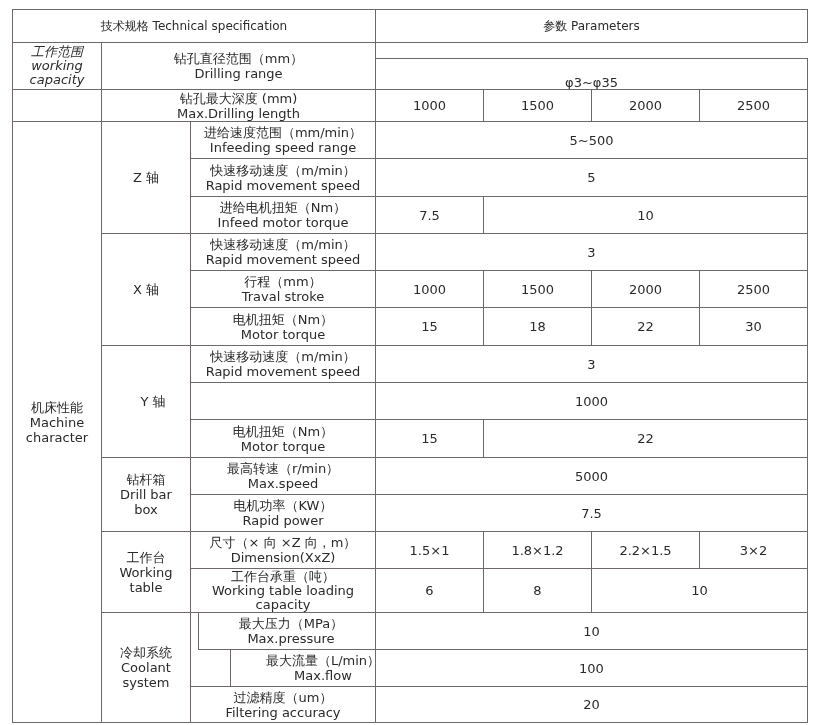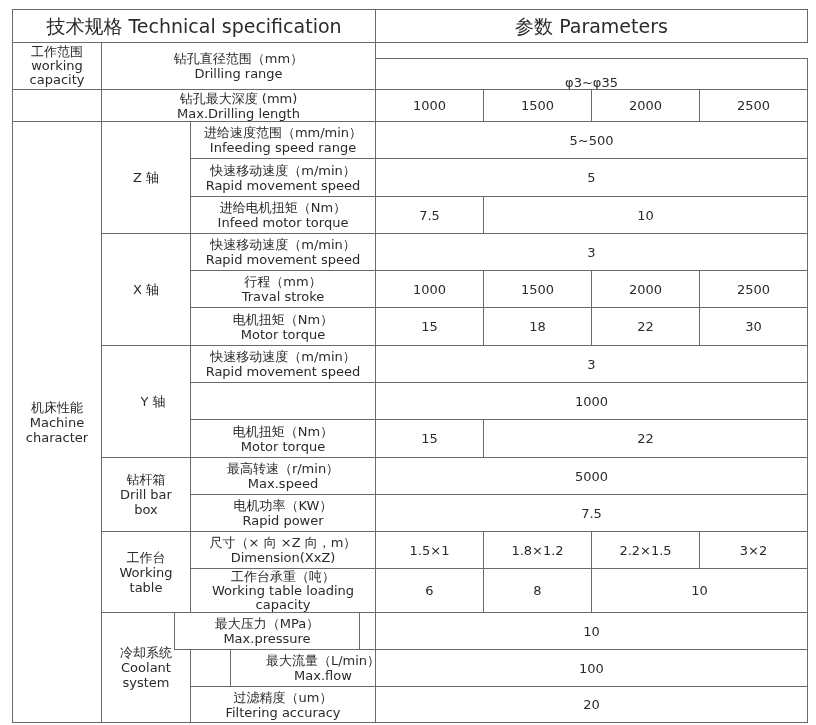--- a/index.html
+++ b/index.html
@@ -2,35 +2,35 @@
 <html><head>
 <meta charset="utf-8">
 <style>
   html,body{margin:0;padding:0;background:#ffffff;}
   body{width:816px;height:725px;position:relative;overflow:hidden;
        font-family:"DejaVu Sans","Liberation Sans",sans-serif;color:#2a2a2a;}
   .c{position:absolute;box-sizing:border-box;border:1.5px solid #6e6866;
      display:flex;flex-direction:column;align-items:center;justify-content:center;
      text-align:center;font-size:13px;line-height:15px;background:#fff;}
   .c span{display:block;white-space:nowrap;}
-  .hdr{font-size:19px;}
+  .hdr{font-size:12px;}
 </style>
 </head>
 <body>
 
 <div>
 
 <div class="c hdr" style="left:12px;top:9px;width:364px;height:34px;">
       <span>技术规格 Technical specification</span>
     </div>
 <div class="c hdr" style="left:375px;top:9px;width:433px;height:34px;">
       <span>参数 Parameters</span>
     </div>
 
-<div class="c" style="left:12px;top:42px;width:90px;height:48px;line-height:14px;">
+<div class="c" style="left:12px;top:42px;width:90px;height:48px;line-height:14px;font-style:italic;">
   <span>工作范围</span>
   <span>working</span>
   <span>capacity</span>
 </div>
 <div class="c" style="left:101px;top:42px;width:275px;height:48px;">
   <span>钻孔直径范围（mm）</span>
   <span>Drilling range</span>
 </div>
 <div class="c" style="left:375px;top:42px;width:433px;height:48px;margin-top:16px;">
       <span>φ3~φ35</span>
@@ -221,21 +221,21 @@
     </div>
 <div class="c" style="left:591px;top:568px;width:217px;height:45px;">
       <span>10</span>
     </div>
 
 <div class="c" style="left:101px;top:612px;width:90px;height:111px;">
   <span>冷却系统</span>
   <span>Coolant</span>
   <span>system</span>
 </div>
-<div class="c" style="left:174px;top:612px;width:186px;height:38px;">
+<div class="c" style="left:198px;top:612px;width:186px;height:38px;">
   <span>最大压力（MPa）</span>
   <span>Max.pressure</span>
 </div>
 <div class="c" style="left:375px;top:612px;width:433px;height:38px;">
       <span>10</span>
     </div>
 
 <div class="c" style="left:190px;top:649px;width:186px;height:38px;margin-left:40px;">
   <span>最大流量（L/min）</span>
   <span>Max.flow</span>

